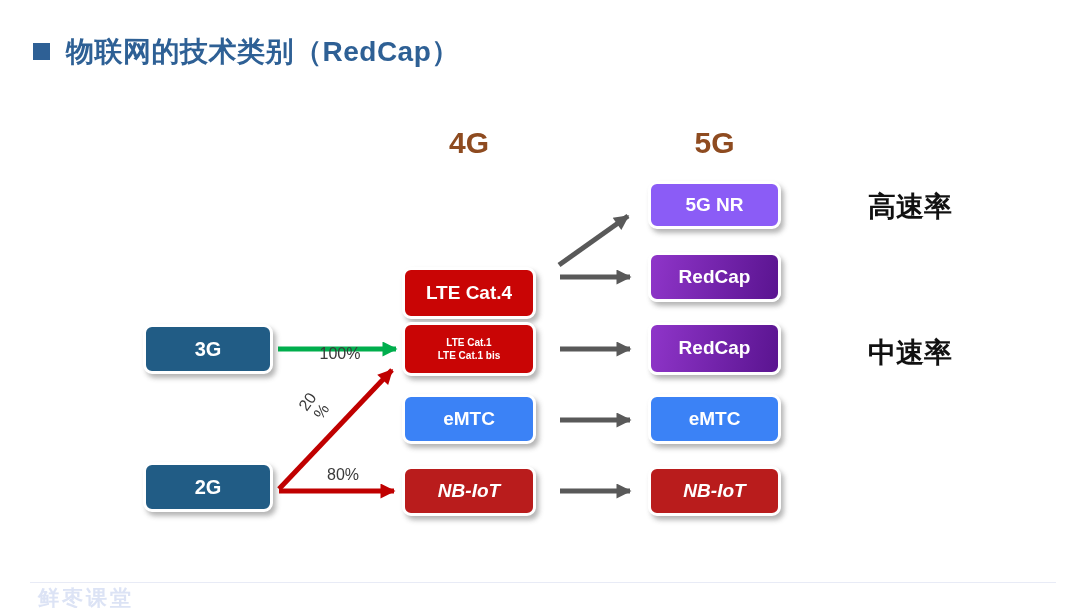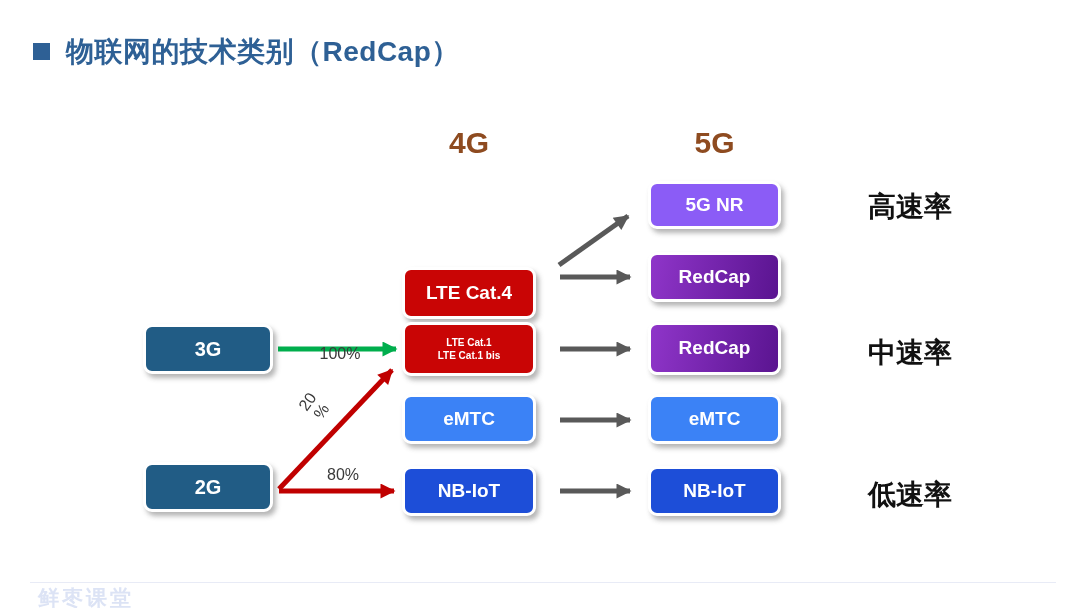--- a/index.html
+++ b/index.html
@@ -18,21 +18,21 @@
   .box{
     position:absolute;display:flex;align-items:center;justify-content:center;
     color:#fff;font-weight:bold;font-size:19px;
     border:3px solid #fff;border-radius:9px;box-sizing:border-box;
     box-shadow:3px 4px 5px rgba(90,90,90,0.45);
     text-align:center;line-height:1.2;
   }
   .blue{background:#215C85;font-size:20px;}
   .red{background:#C90505;}
   .gray{background:#3b82f6;}
-  .orange{background:#1d4ed8;}
+  .orange{background:#b91c1c;font-style:italic;}
   .dkgreen{background:#8b5cf6;}
   .purple{background:linear-gradient(100deg,#8F35C9 0%,#5A1490 100%);}
   .two-line{font-size:10px;white-space:pre-line;line-height:1.3;}
   
   #box-3g{left:143px;top:324px;width:130px;height:50px;}
   #box-2g{left:143px;top:462px;width:130px;height:50px;}
   #box-cat4{left:402px;top:267px;width:134px;height:52px;}
   #box-cat1{left:402px;top:322px;width:134px;height:54px;}
   #box-emtc4{left:402px;top:394px;width:134px;height:50px;}
   #box-nbiot4{left:402px;top:466px;width:134px;height:50px;}
@@ -100,21 +100,20 @@
   <div class="box orange" id="box-nbiot4">NB-IoT</div>
 
   <div class="box dkgreen" id="box-5gnr">5G NR</div>
   <div class="box purple" id="box-redcap1">RedCap</div>
   <div class="box purple" id="box-redcap2">RedCap</div>
   <div class="box gray" id="box-emtc5">eMTC</div>
   <div class="box orange" id="box-nbiot5">NB-IoT</div>
 
   <div class="speed-label" id="speed-high">高速率</div>
   <div class="speed-label" id="speed-mid">中速率</div>
-  <div class="speed-label" id="speed-low">低速率</div>
 
   <div class="pct" id="pct-100">100%</div>
   <div class="pct" id="pct-20">20
 %</div>
   <div class="pct" id="pct-80">80%</div>
 
   <div class="footer-line"></div>
   <div class="watermark">鲜枣课堂</div>
 
 </div>

